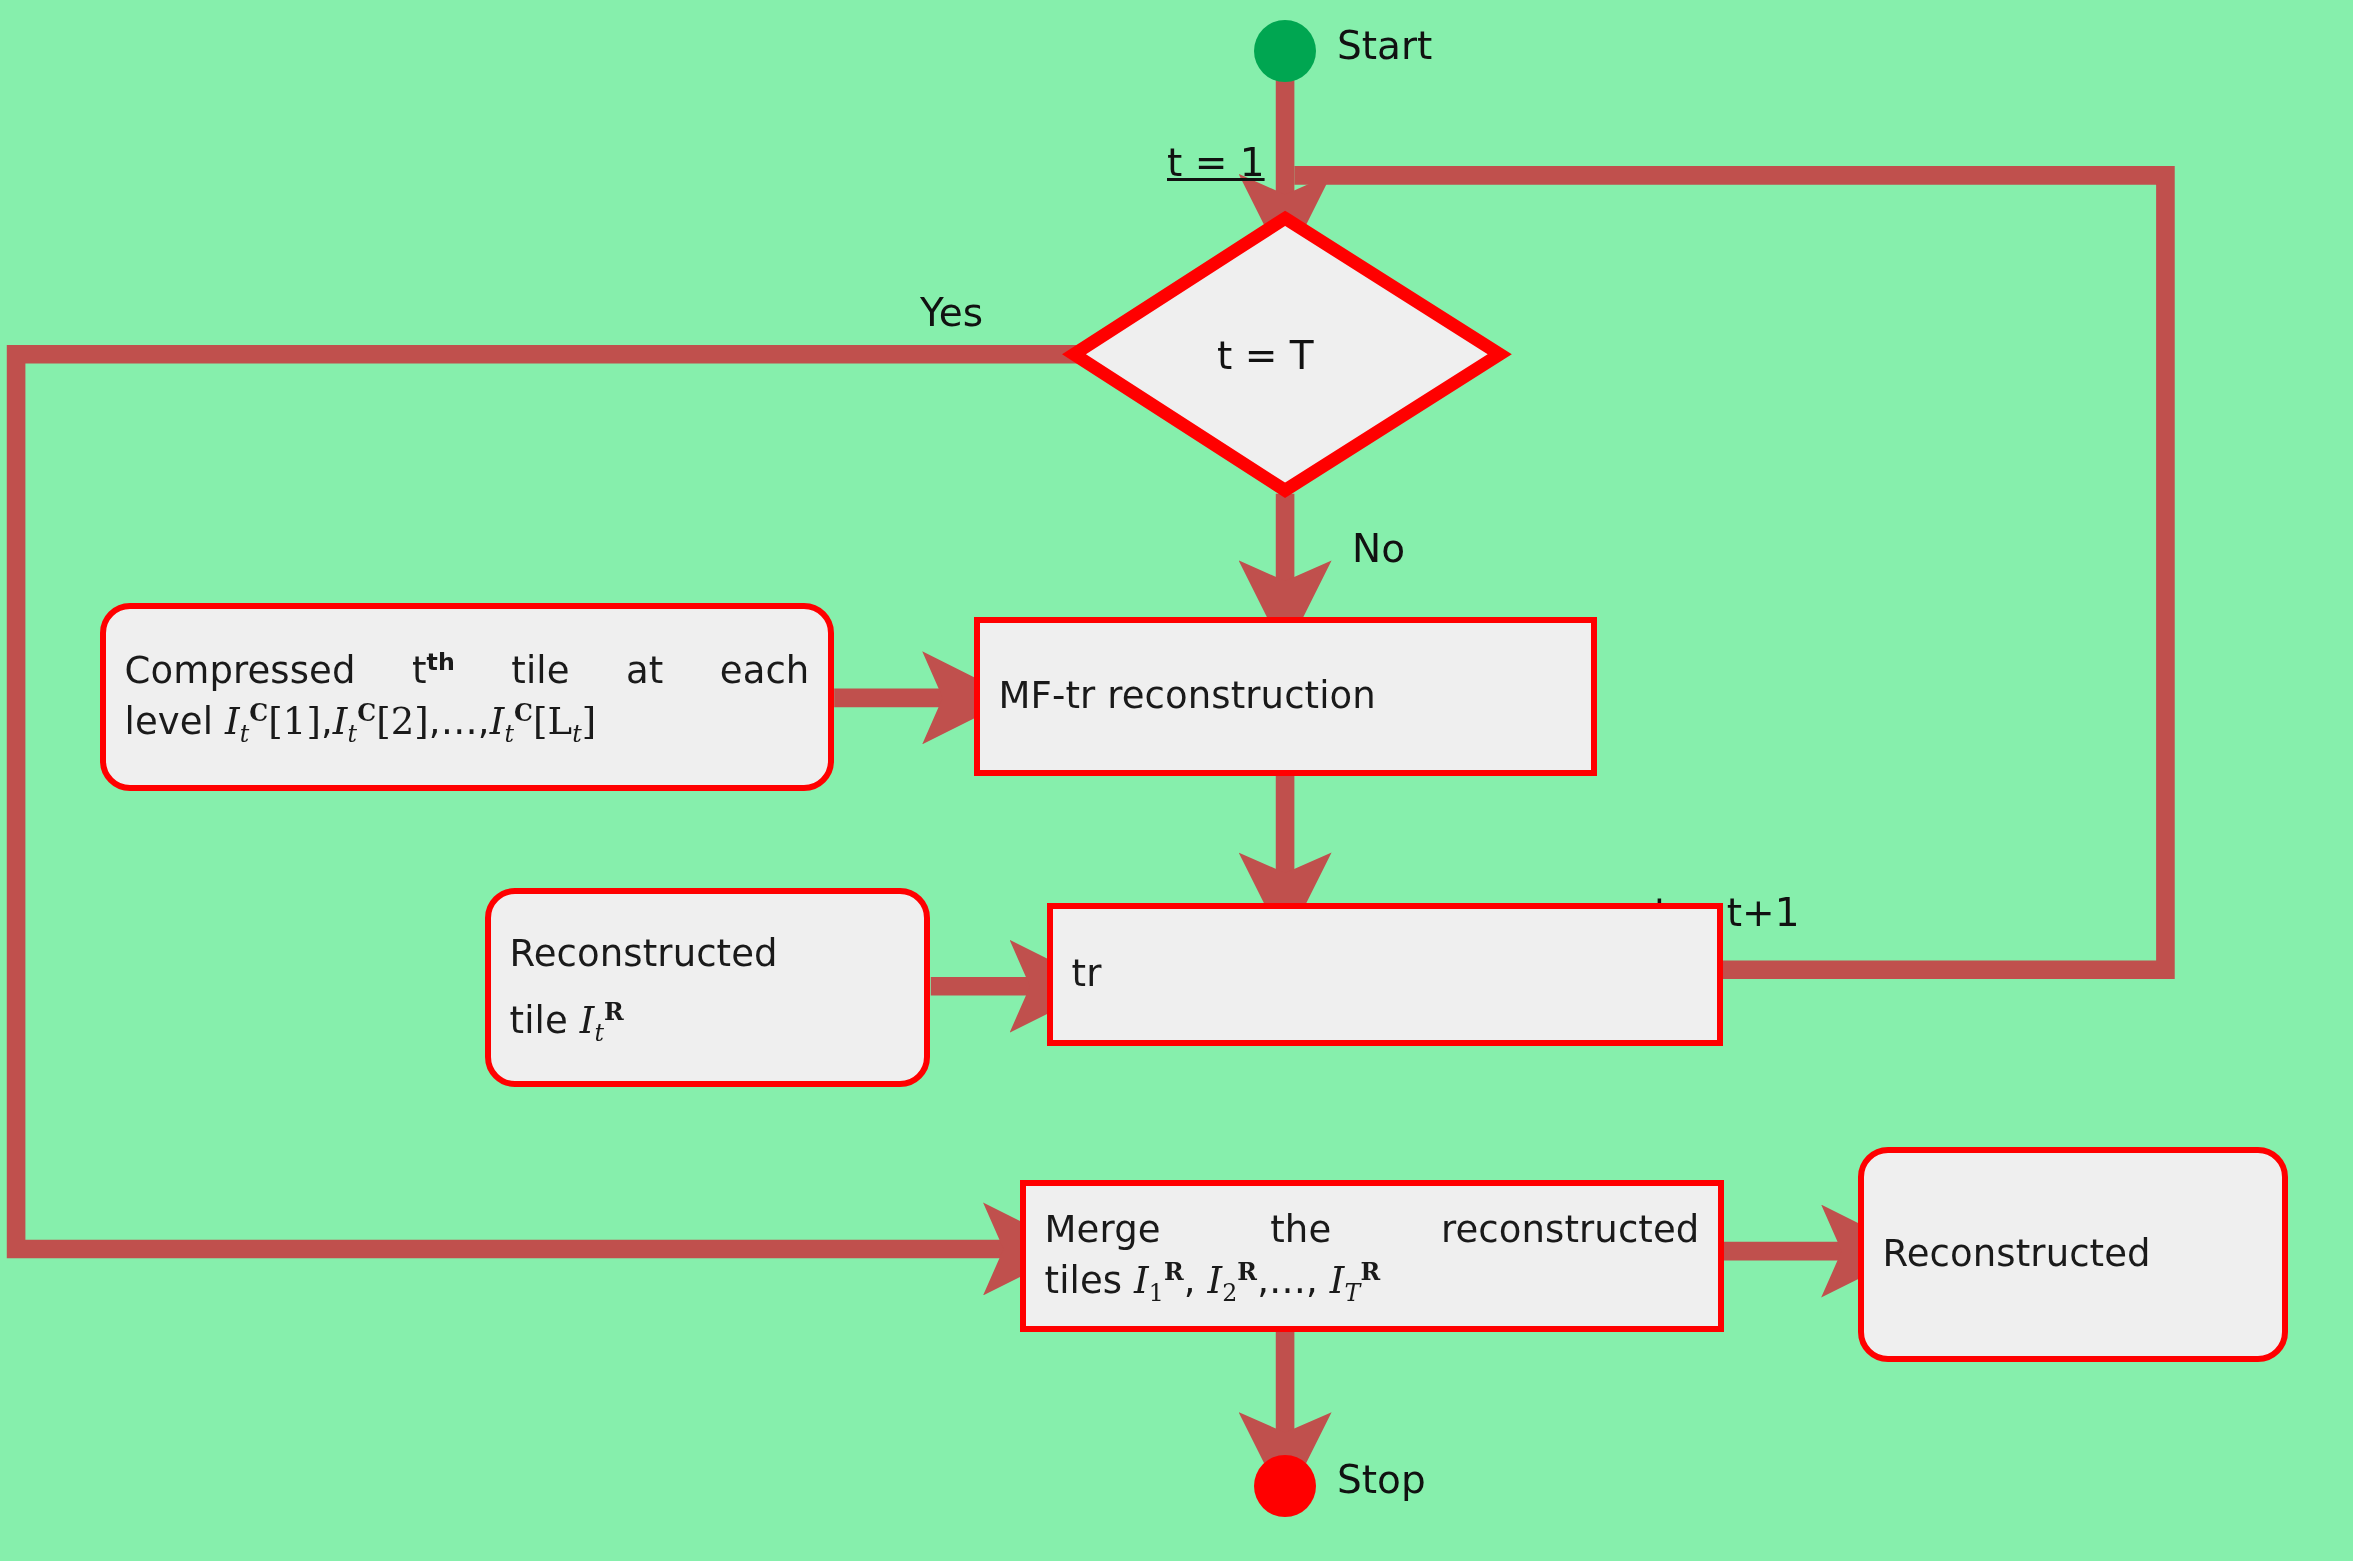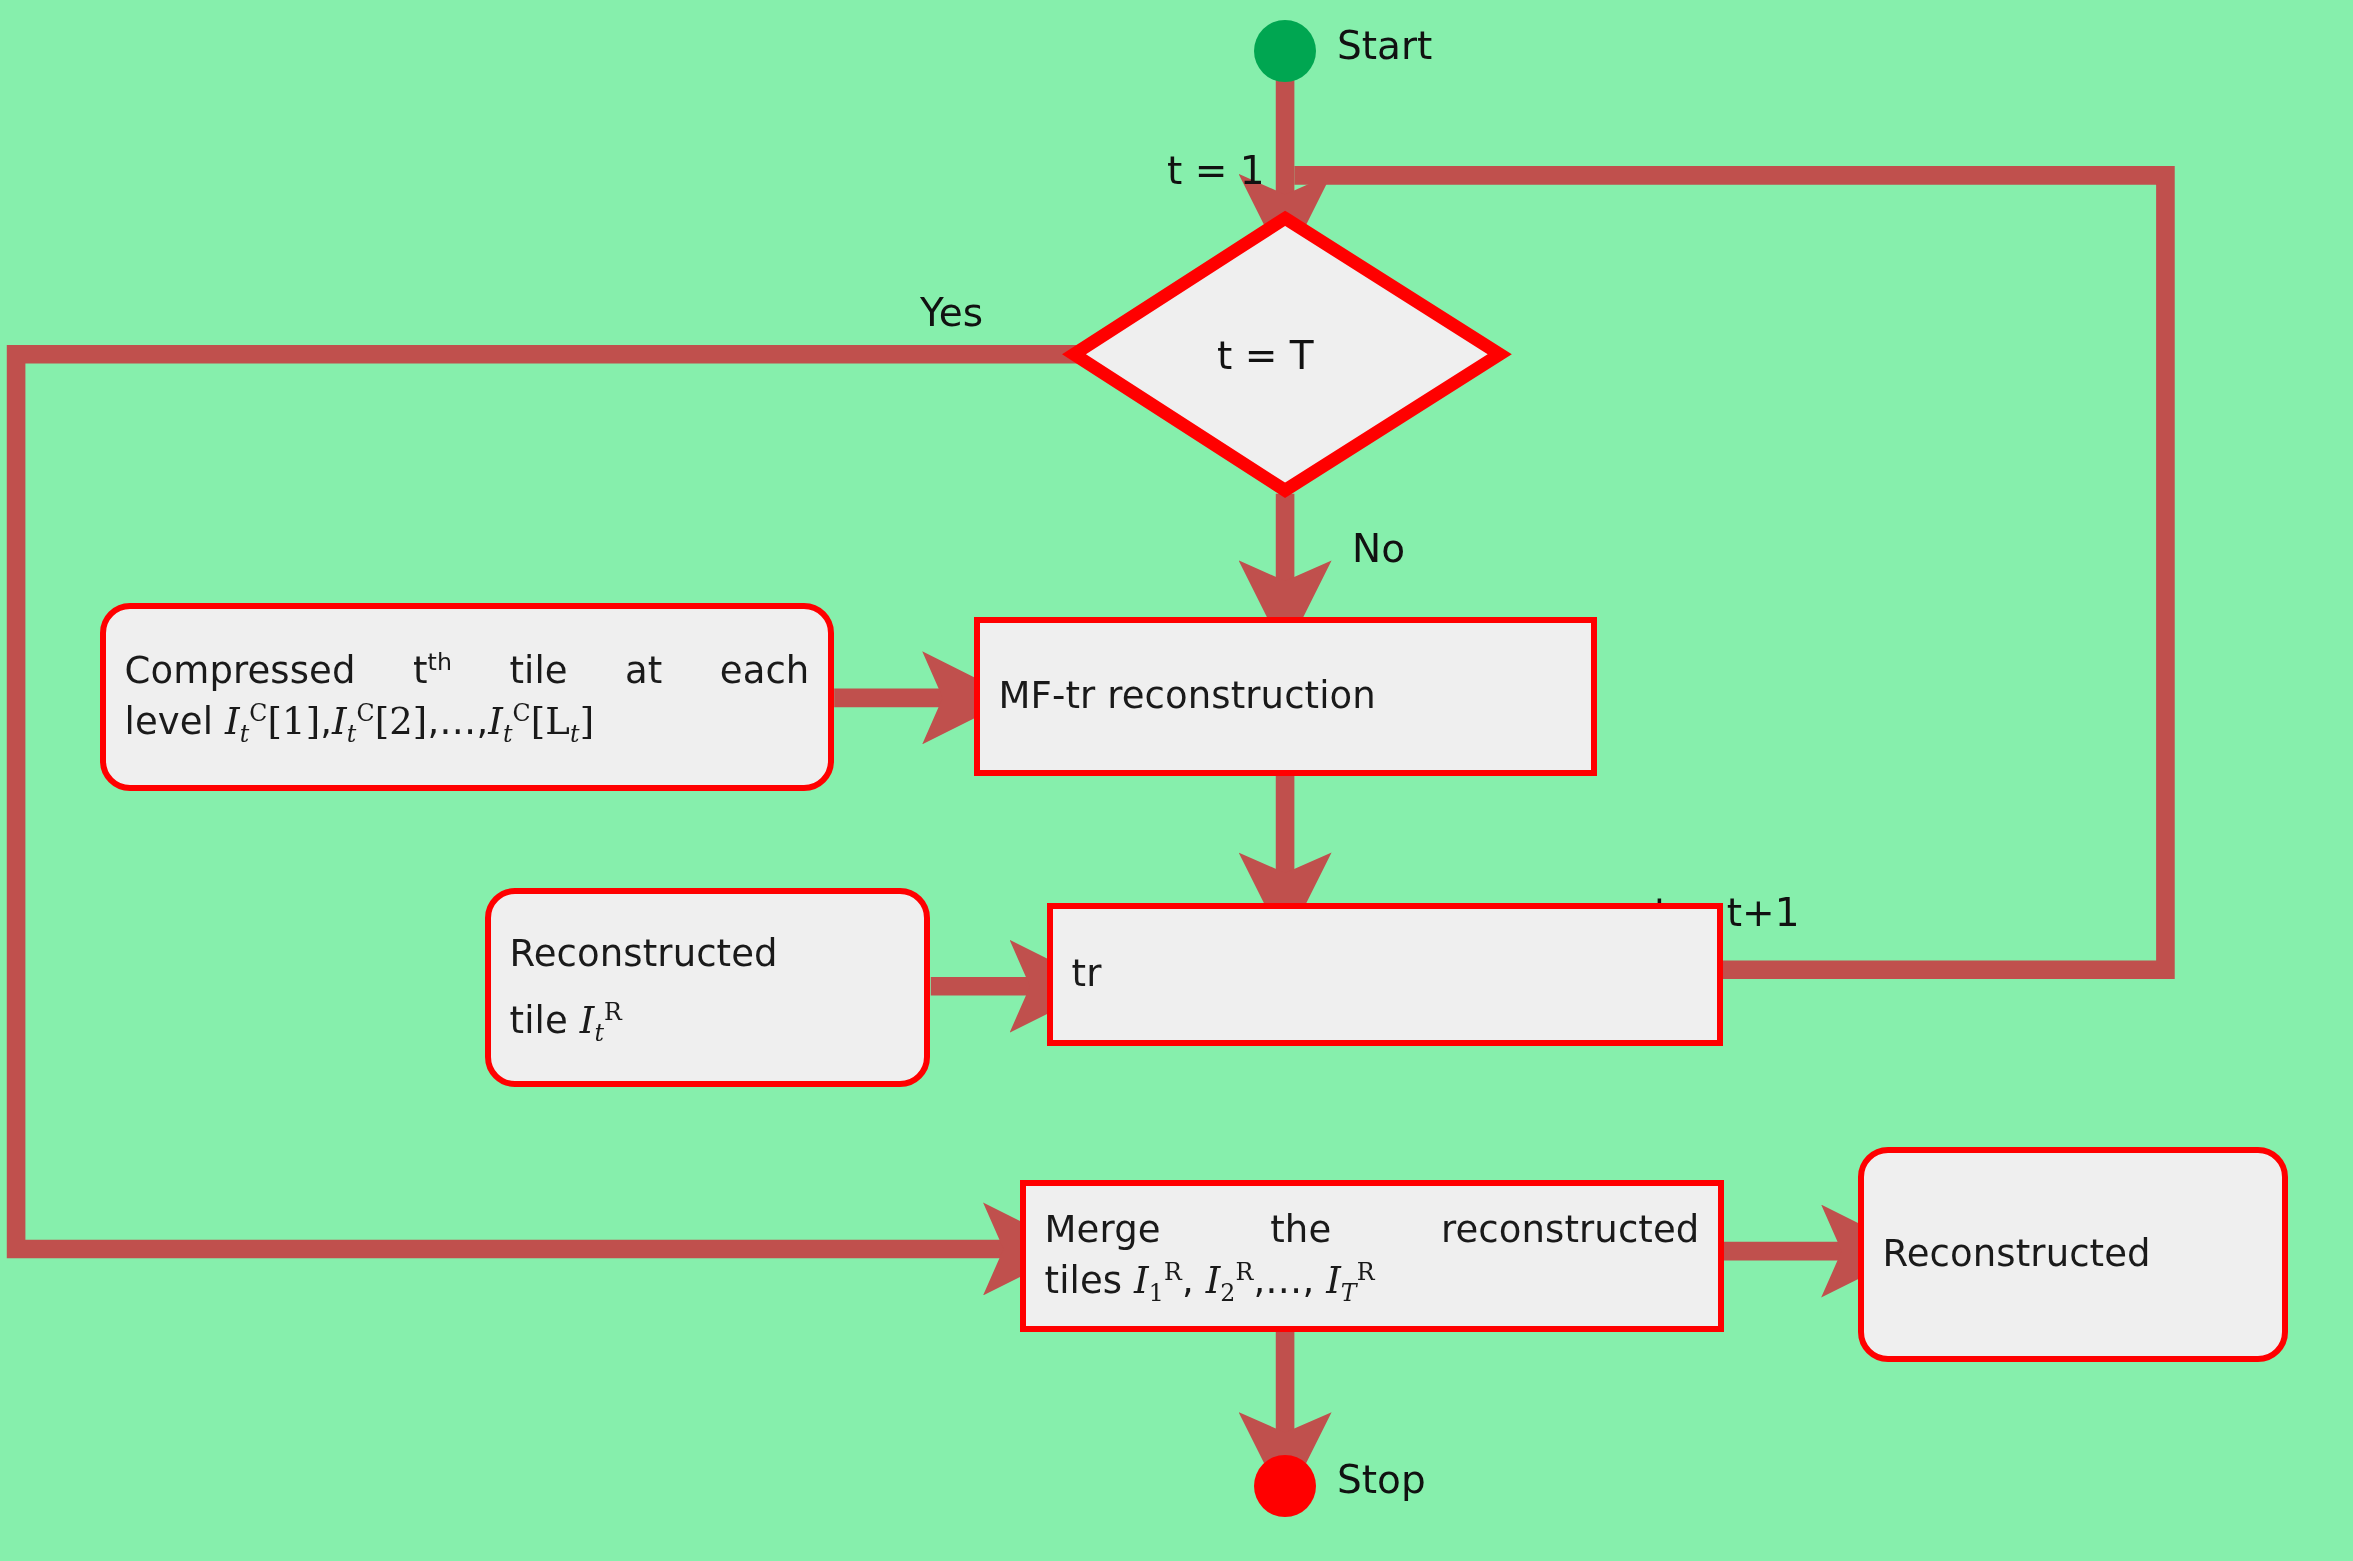--- a/index.html
+++ b/index.html
@@ -52,21 +52,21 @@
     border-radius: 50%;
   }
   .edge-label {
     position: absolute;
     font-size: 39px;
     color: #111111;
     white-space: nowrap;
   }
   .mi { font-family: "DejaVu Serif", "Liberation Serif", serif; font-style: italic; }
   .mup { font-family: "DejaVu Serif", "Liberation Serif", serif; font-style: normal; }
-  sup.s { font-size: 0.64em; vertical-align: super; line-height: 0; }
+  sup.s { font-size: 0.64em; vertical-align: super; line-height: 0; font-weight: bold; }
   sub.s { font-size: 0.64em; vertical-align: sub; line-height: 0; }
   .nb { white-space: nowrap; }
 </style>
 </head>
 <body>
 
 <div id="canvas">
 
   <svg id="wires" viewBox="0 0 3288 2181">
     <defs>
@@ -95,21 +95,21 @@
 
     <polygon points="1795,305 2095,495 1795,685 1500,495" fill="#EFEFEF" stroke="#FF0000" stroke-width="18" stroke-linejoin="miter"></polygon>
   </svg>
 
   <div class="dot" style="left:1254px; top:20px; width:62px; height:62px; background:#00A651;"></div>
   <div class="term-label" style="left:1337px; top:23px;">Start</div>
 
   <div class="dot" style="left:1254px; top:1455px; width:62px; height:62px; background:#FF0000;"></div>
   <div class="term-label" style="left:1337px; top:1457px;">Stop</div>
 
-  <div class="edge-label" style="left:1167px; top:148px;">t = 1</div>
+  <div class="edge-label" style="left:1167px; top:140px;text-decoration:underline;">t = 1</div>
 
   <div class="edge-label" style="left:920px; top:290px;">Yes</div>
 
   <div class="edge-label" style="left:1352px; top:526px;">No</div>
 
   <div class="edge-label" style="left:1654px; top:890px;text-align:right;">t = t+1</div>
 
   <div style="position:absolute; left:1217px; top:333px; width:143px; text-align:left;
               font-size:39px; color:#111111;">t = T</div>
 

